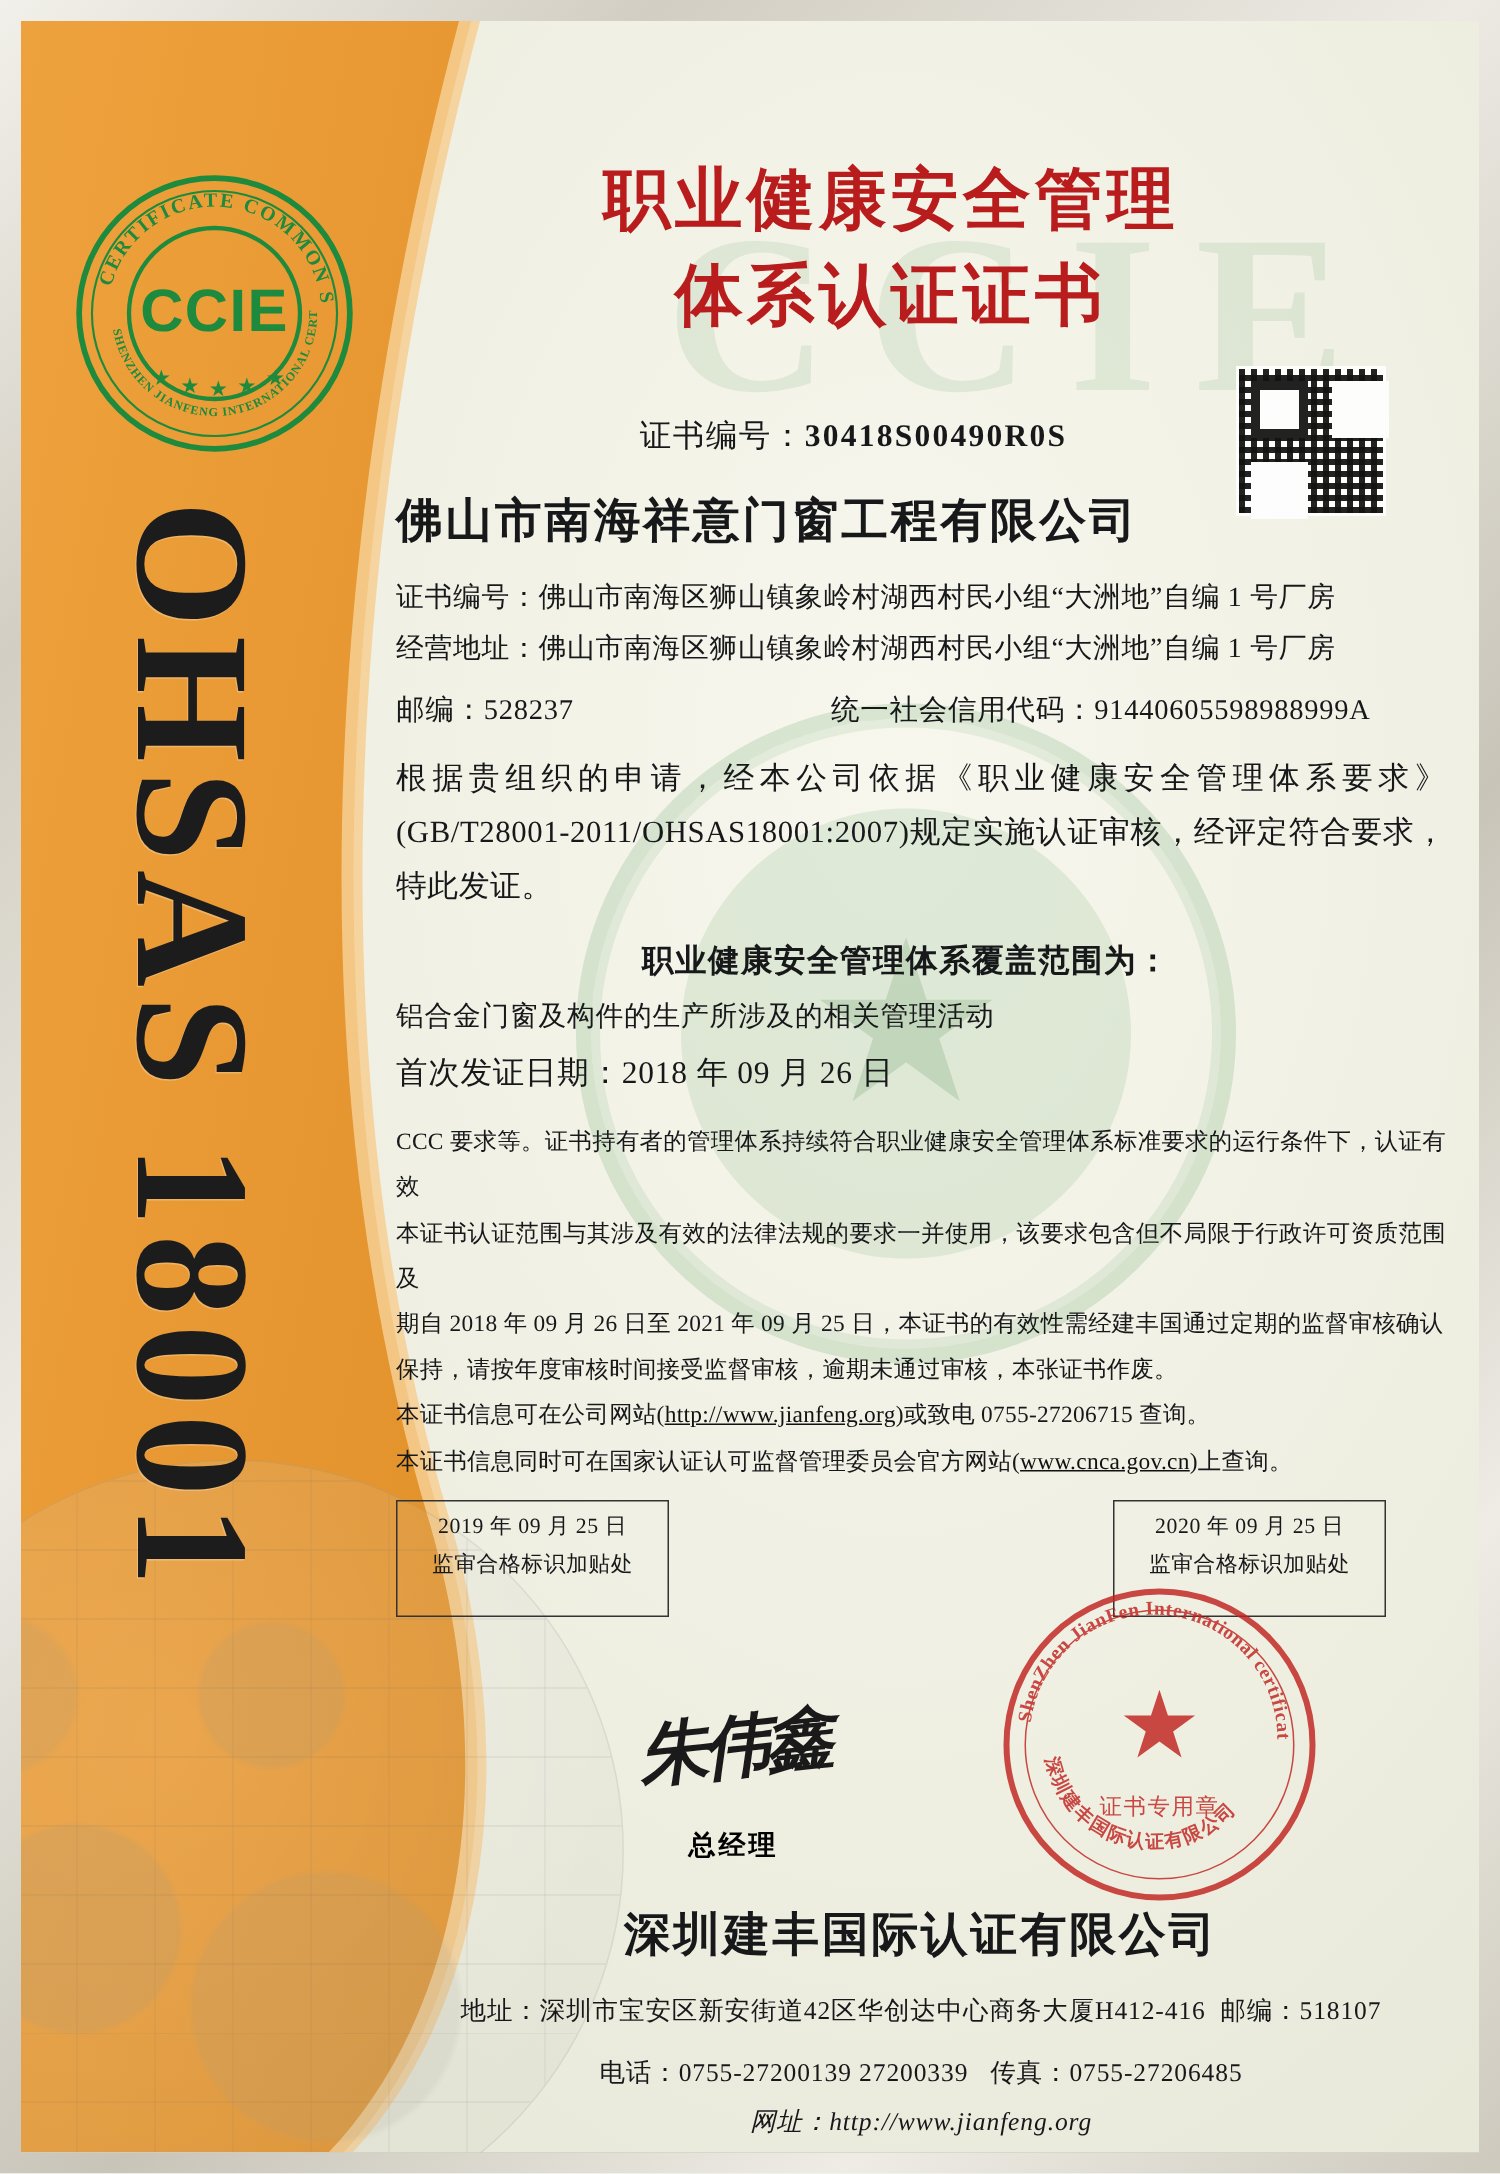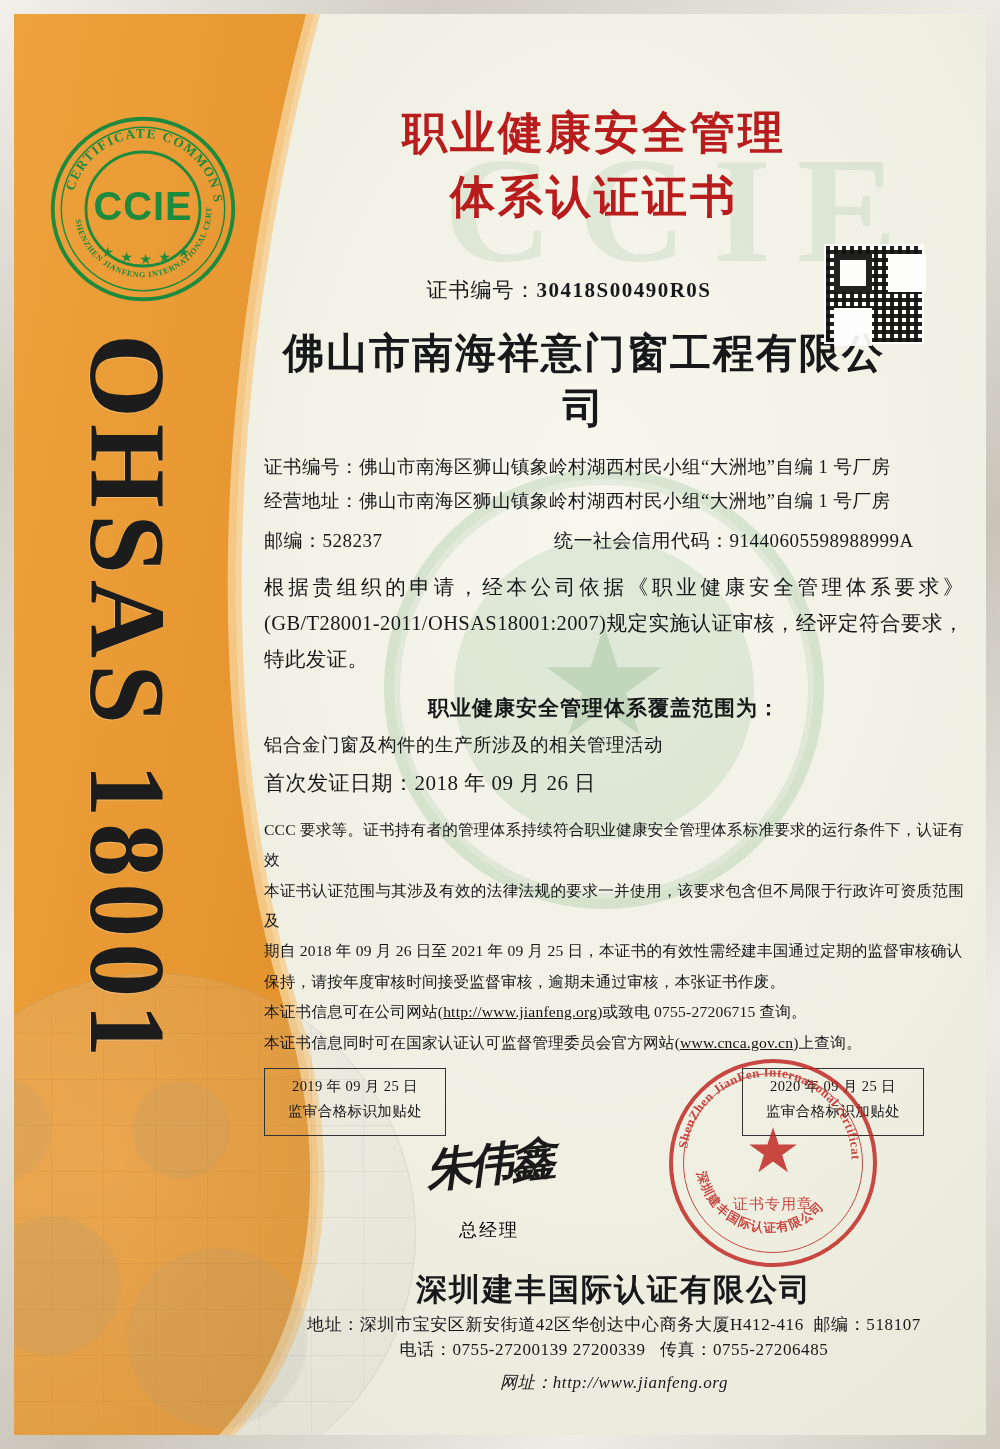--- a/index.html
+++ b/index.html
@@ -200,24 +200,23 @@
     font-size: 21px;
     letter-spacing: 1px;
     padding-right: 90px;
   }
   .cert-no .val {
     font-weight: bold;
     letter-spacing: 1.5px;
   }
   .company {
     margin-top: 22px;
-    text-align: center;
     font-family: Liberation Mono, monospace;
     font-weight: bold;
-    font-size: 41px;
+    font-size: 31px;
     letter-spacing: 2px;
     padding-right: 60px;
   }
   .addr-row {
     margin-top: 14px;
     font-family: "Liberation Serif", serif;
     font-size: 18.5px;
     letter-spacing: .5px;
     line-height: 1.85;
     white-space: nowrap;
@@ -284,21 +283,21 @@
     justify-content: space-between;
     width: 660px;
   }
   .stamp-box {
     width: 176px;
     border: 1px solid #333;
     text-align: center;
     font-family: "Liberation Serif", serif;
     font-size: 14.5px;
     line-height: 1.7;
-    padding: 5px 2px 12px;
+    padding: 5px 2px 22px;
     letter-spacing: .4px;
   }
   
   .signature {
     position: absolute;
     left: 355px;
     top: 1120px;
     width: 240px;
     text-align: center;
   }
@@ -310,20 +309,21 @@
     color: #1a1a1a;
     letter-spacing: -4px;
     transform: rotate(-6deg);
     display: inline-block;
   }
   .sig-line {
     margin-top: 22px;
     font-family: "Liberation Serif", serif;
     font-size: 18px;
     letter-spacing: 2px;
+    font-weight: bold;
   }
   
   .red-stamp {
     position: absolute;
     left: 655px;
     top: 1045px;
     width: 200px;
     height: 200px;
     border-radius: 50%;
     border: 4px solid #c0231f;
@@ -363,21 +363,21 @@
     text-align: center;
     color: #17181a;
   }
   .issuer {
     font-family: "Liberation Serif", serif;
     font-weight: bold;
     font-size: 31px;
     letter-spacing: 2px;
   }
   .footer-line {
-    margin-top: 2px;
+    margin-top: 18px;
     font-family: "Liberation Serif", serif;
     font-size: 17px;
     letter-spacing: .6px;
   }
   .footer-line.web {
     margin-top: 10px;
     font-family: "Liberation Serif", serif;
     font-style: italic;
   }
 </style>

